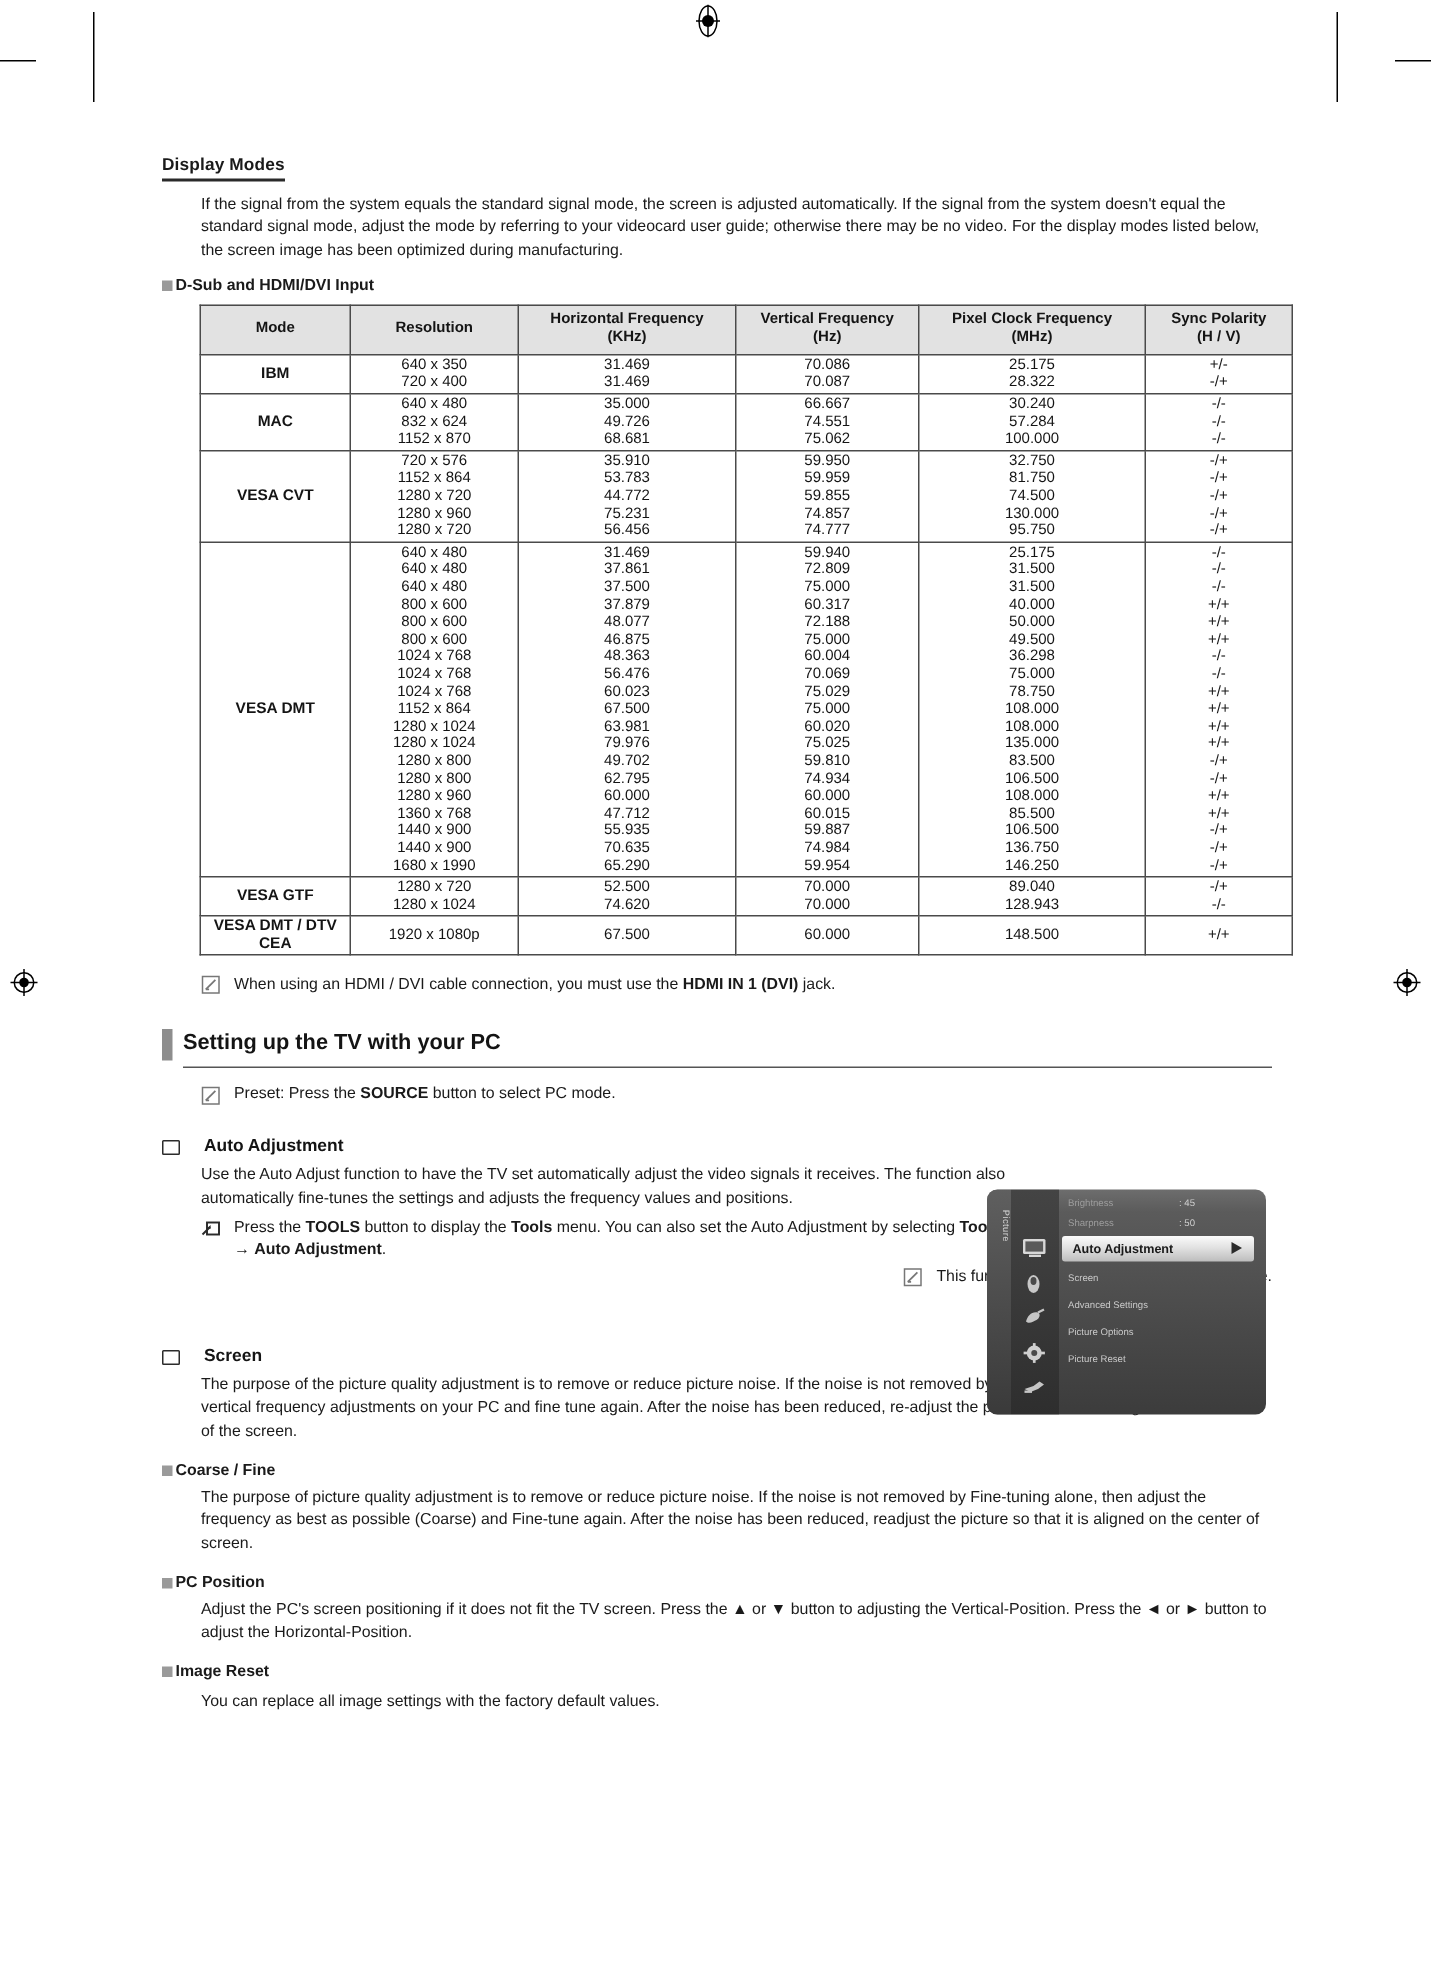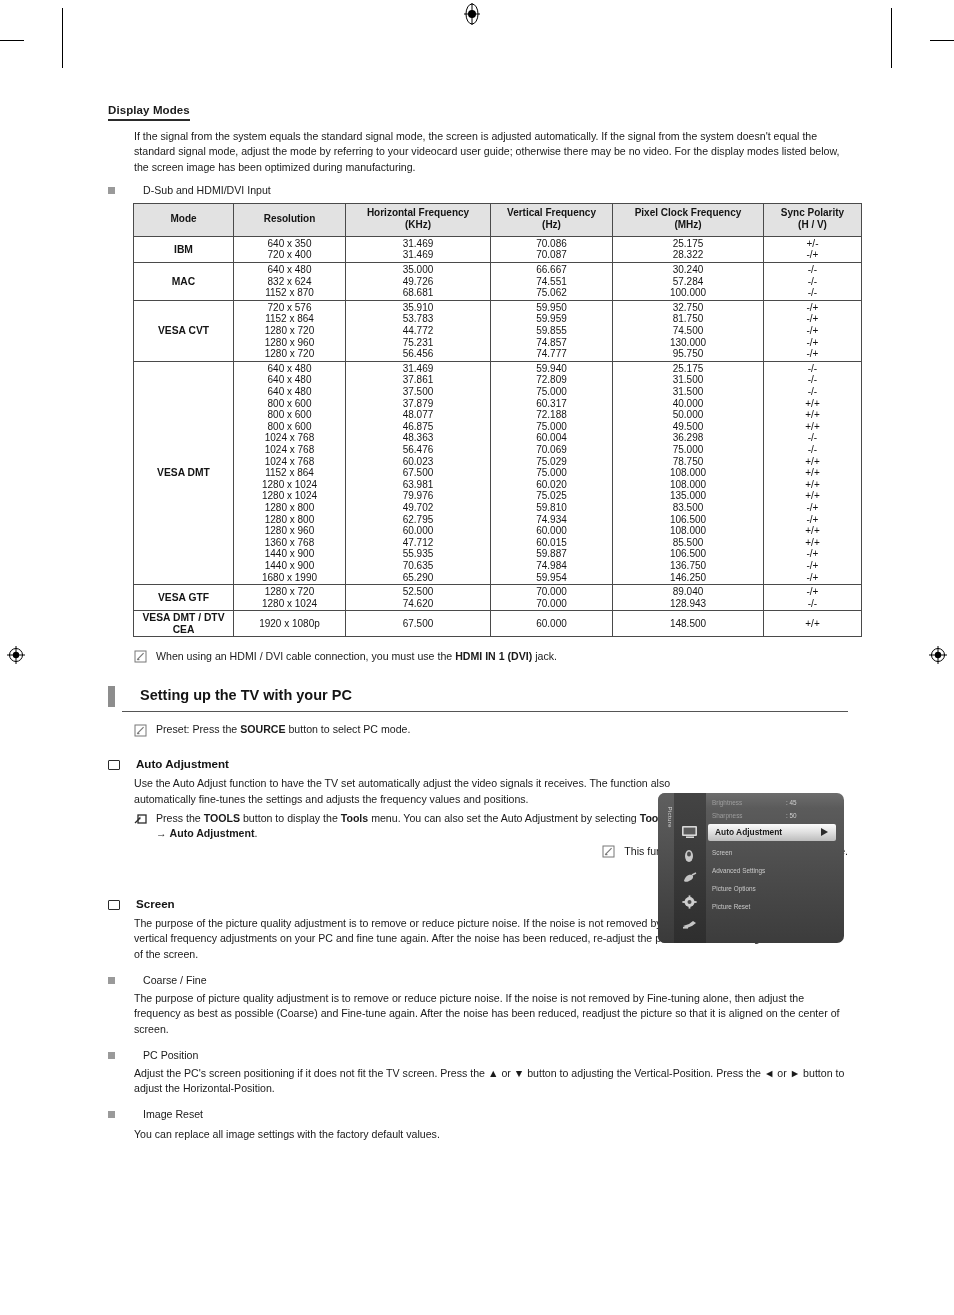--- a/index.html
+++ b/index.html
@@ -73,22 +73,22 @@
   .bullet-sq {
     width: 7px;
     height: 7px;
     background: #9a9a9a;
     margin-right: 0;
     margin-top: 4px;
     flex: 0 0 7px;
   }
   .bullet-sq-label {
     font-size: 10.6px;
-    font-weight: normal;
-    margin-left: 28px;
+    font-weight: bold;
+    margin-left: 2px;
     line-height: 14px;
   }
 
   
   table.modes {
     margin-left: 25px;
     margin-top: 6px;
     border-collapse: collapse;
     width: 708px;
     table-layout: fixed;
@@ -147,21 +147,21 @@
     line-height: 15px;
     color: #1a1a1a;
   }
   .note-text b { font-weight: bold; }
 
   
   .band {
     position: relative;
     margin-top: 22px;
     margin-left: 0;
-    padding-left: 32px;
+    padding-left: 14px;
     height: 24px;
   }
   .band-mark {
     position: absolute;
     left: 0;
     top: 0;
     width: 7px;
     height: 21px;
     background: #8d8d8d;
   }

